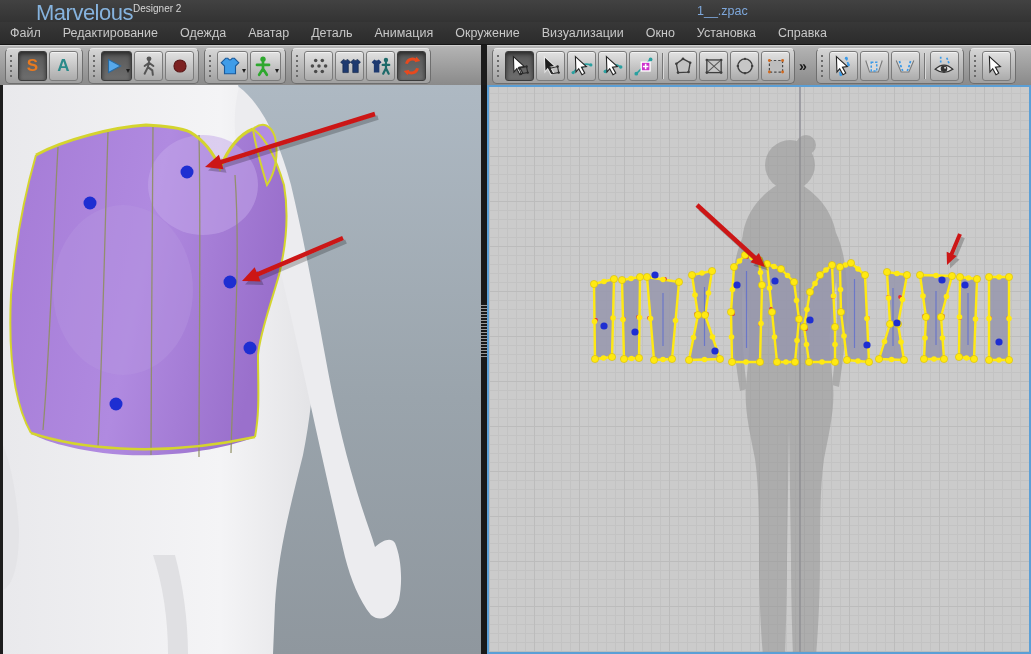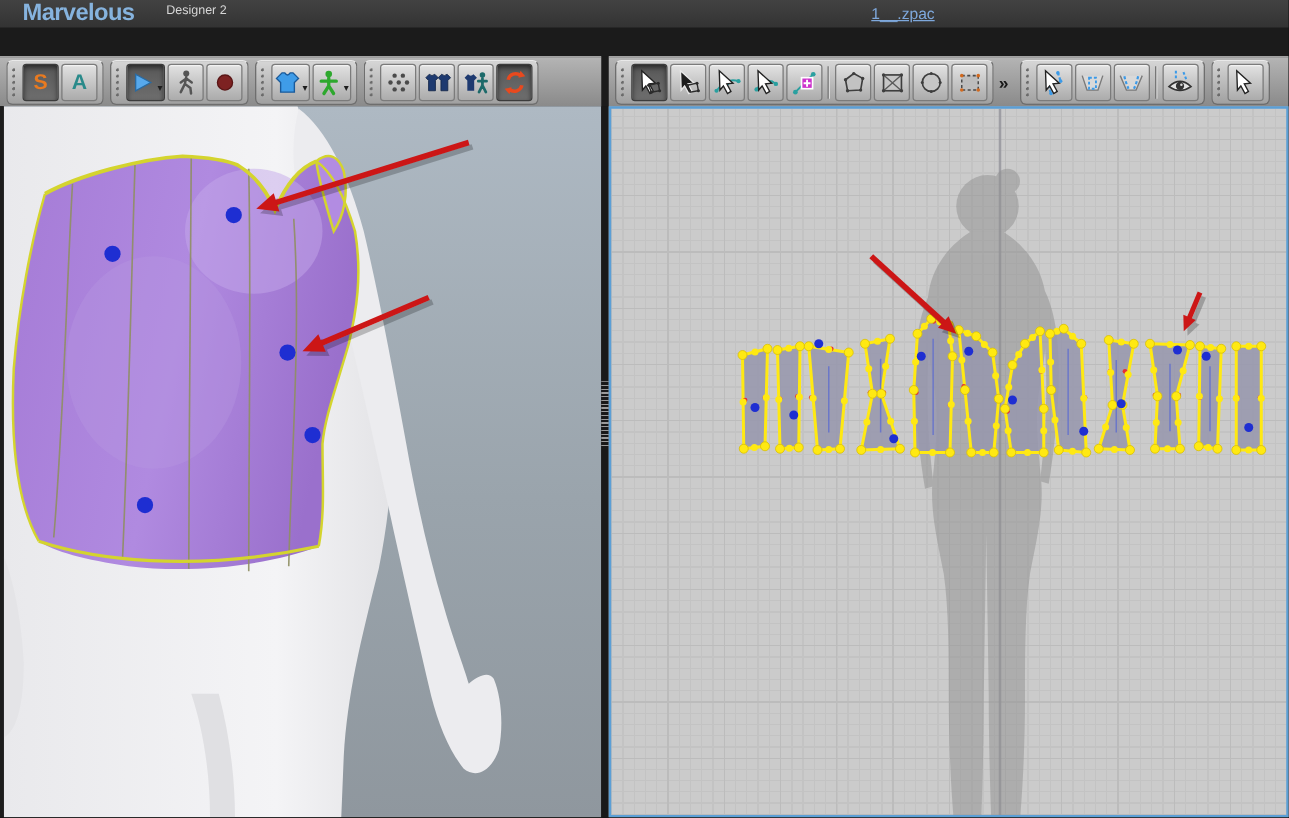--- a/index.html
+++ b/index.html
@@ -3,24 +3,24 @@
 <meta charset="utf-8">
 <style>
   html,body{margin:0;padding:0;background:#111;}
   *{box-sizing:border-box;}
   #app{position:relative;width:1031px;height:654px;overflow:hidden;
        font-family:"Liberation Sans",sans-serif;background:#1b1b1b;}
 
   
   #titlebar{position:absolute;left:0;top:0;width:1031px;height:22px;
     background:linear-gradient(180deg,#424242,#333333);}
-  #brand{position:absolute;left:18px;top:0px;font-size:19px;font-weight:bold;
+  #brand{position:absolute;left:36px;top:0px;font-size:22px;font-weight:normal;
     color:#86b3de;letter-spacing:-0.5px;}
   #product{position:absolute;left:133px;top:3px;font-size:10px;color:#d6d6d6;}
-  #doc-title{position:absolute;left:697px;top:4px;font-size:12.5px;color:#7ea8dc;text-decoration:underline;}
+  #doc-title{position:absolute;left:697px;top:4px;font-size:12.5px;color:#7ea8dc;}
 
   #menubar{position:absolute;left:0;top:22px;width:1031px;height:23px;
     background:linear-gradient(180deg,#383838,#2b2b2b);display:flex;align-items:center;
     border-bottom:1px solid #161616;}
   .menu-item{color:#c8c8c8;font-size:12.5px;padding:0 11px;height:100%;
     display:flex;align-items:center;cursor:default;}
   .menu-item:first-child{padding-left:10px;}
 
   
   #toolbar-row{position:absolute;left:0;top:45px;width:1031px;height:40px;background:#1b1b1b;}
@@ -70,20 +70,33 @@
 <body>
 
 <div id="app">
 
   <div id="titlebar">
     <span id="brand">Marvelous</span>
     <span id="product">Designer 2</span>
     <span id="doc-title">1__.zpac</span>
   </div>
 
+  <div id="menubar">
+      <span class="menu-item">Файл</span>
+      <span class="menu-item">Редактирование</span>
+      <span class="menu-item">Одежда</span>
+      <span class="menu-item">Аватар</span>
+      <span class="menu-item">Деталь</span>
+      <span class="menu-item">Анимация</span>
+      <span class="menu-item">Окружение</span>
+      <span class="menu-item">Визуализации</span>
+      <span class="menu-item">Окно</span>
+      <span class="menu-item">Установка</span>
+      <span class="menu-item">Справка</span>
+    </div>
 
   <div id="toolbar-row">
     <div id="toolbar-3d" class="toolbar">
         <div class="island" style="margin-left: 5px;">
           <div class="grip"></div>
           <div class="tbtn pressed">
             <span class="ic">
               <span class="glyph" style="color:#e87a20">S</span>
             </span>
           </div>

